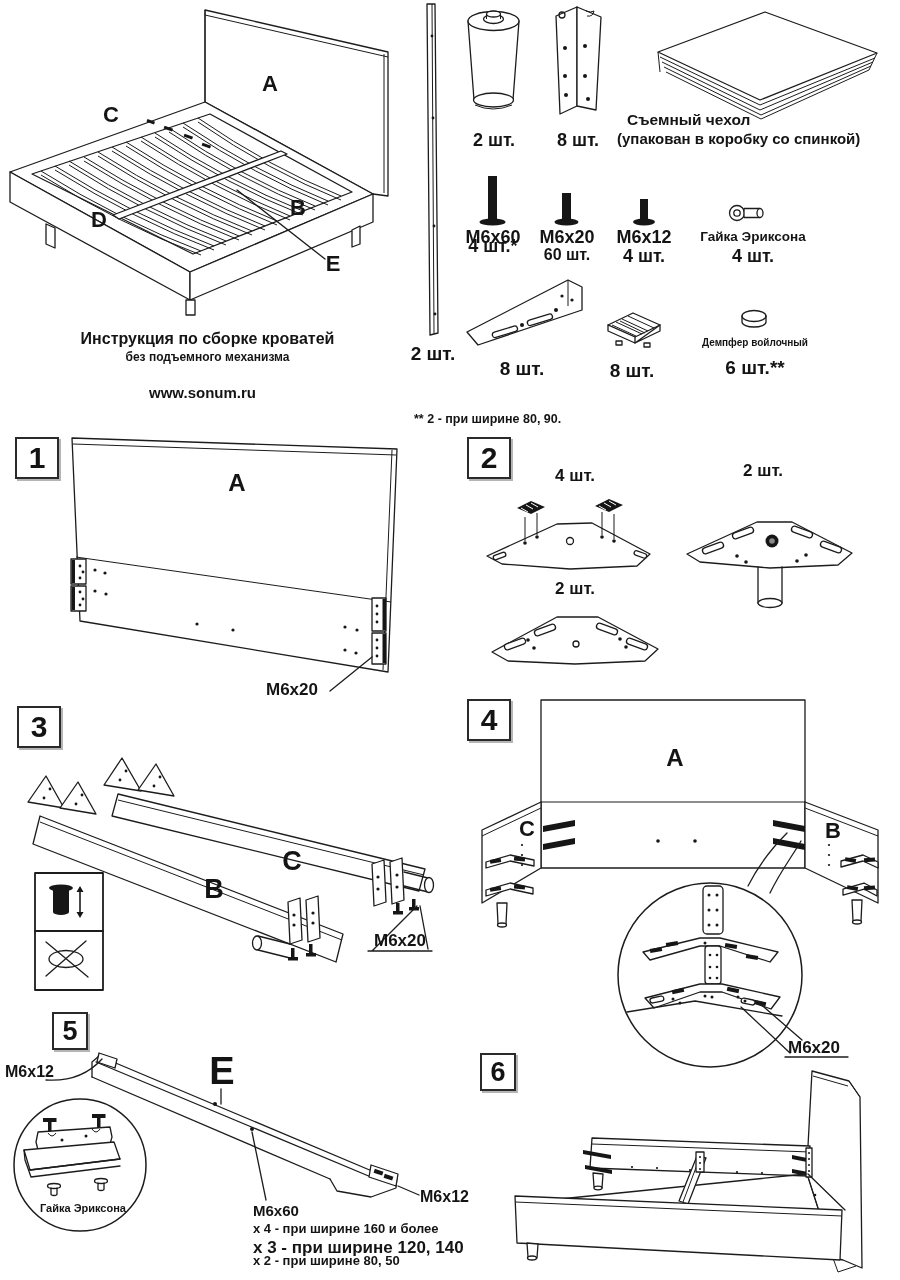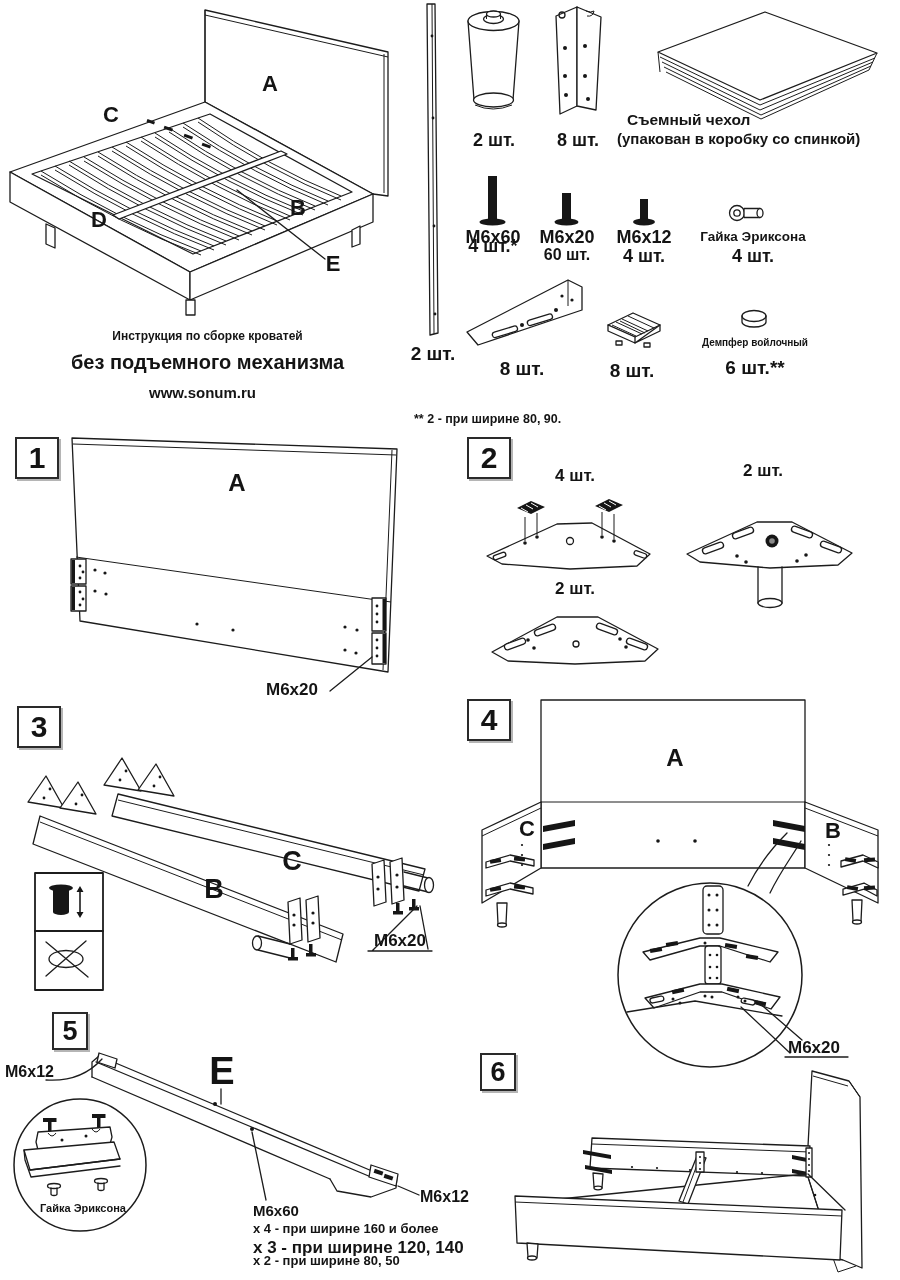--- a/index.html
+++ b/index.html
@@ -404,22 +404,22 @@
 <div class="lbl c" style="left:534px;top:246px;width:66px;font-size:16px;">60 шт.</div>
 <div class="lbl c" style="left:611px;top:227px;width:66px;font-size:18px;">M6x12</div>
 <div class="lbl c" style="left:611px;top:246px;width:66px;font-size:18px;">4 шт.</div>
 <div class="lbl c" style="left:698px;top:229px;width:110px;font-size:13.5px;">Гайка Эриксона</div>
 <div class="lbl c" style="left:698px;top:246px;width:110px;font-size:18px;">4 шт.</div>
 <div class="lbl c" style="left:492px;top:358px;width:60px;font-size:19px;">8 шт.</div>
 <div class="lbl c" style="left:602px;top:360px;width:60px;font-size:19px;">8 шт.</div>
 <div class="lbl c" style="left:682px;top:337px;width:146px;font-size:10px;">Демпфер войлочный</div>
 <div class="lbl c" style="left:700px;top:357px;width:110px;font-size:19px;">6 шт.**</div>
 
-<div class="lbl c" style="left:35px;top:330px;width:345px;font-size:12px;">Инструкция по сборке кроватей</div>
-<div class="lbl c" style="left:35px;top:351px;width:345px;font-size:20px;">без подъемного механизма</div>
+<div class="lbl c" style="left:35px;top:330px;width:345px;font-size:16px;">Инструкция по сборке кроватей</div>
+<div class="lbl c" style="left:35px;top:351px;width:345px;font-size:12px;">без подъемного механизма</div>
 <div class="lbl c" style="left:30px;top:385px;width:345px;font-size:15px;">www.sonum.ru</div>
 <div class="lbl" style="left:414px;top:412px;font-size:12.5px;">** 2 - при ширине 80, 90.</div>
 
 <div class="stepnum s1" style="left:15px;top:437px;">1</div>
 <div class="stepnum s1" style="left:467px;top:437px;">2</div>
 <div class="stepnum s1" style="left:17px;top:706px;">3</div>
 <div class="stepnum s1" style="left:467px;top:699px;">4</div>
 <div class="stepnum s2" style="left:52px;top:1012px;">5</div>
 <div class="stepnum s2" style="left:480px;top:1053px;">6</div>
 

